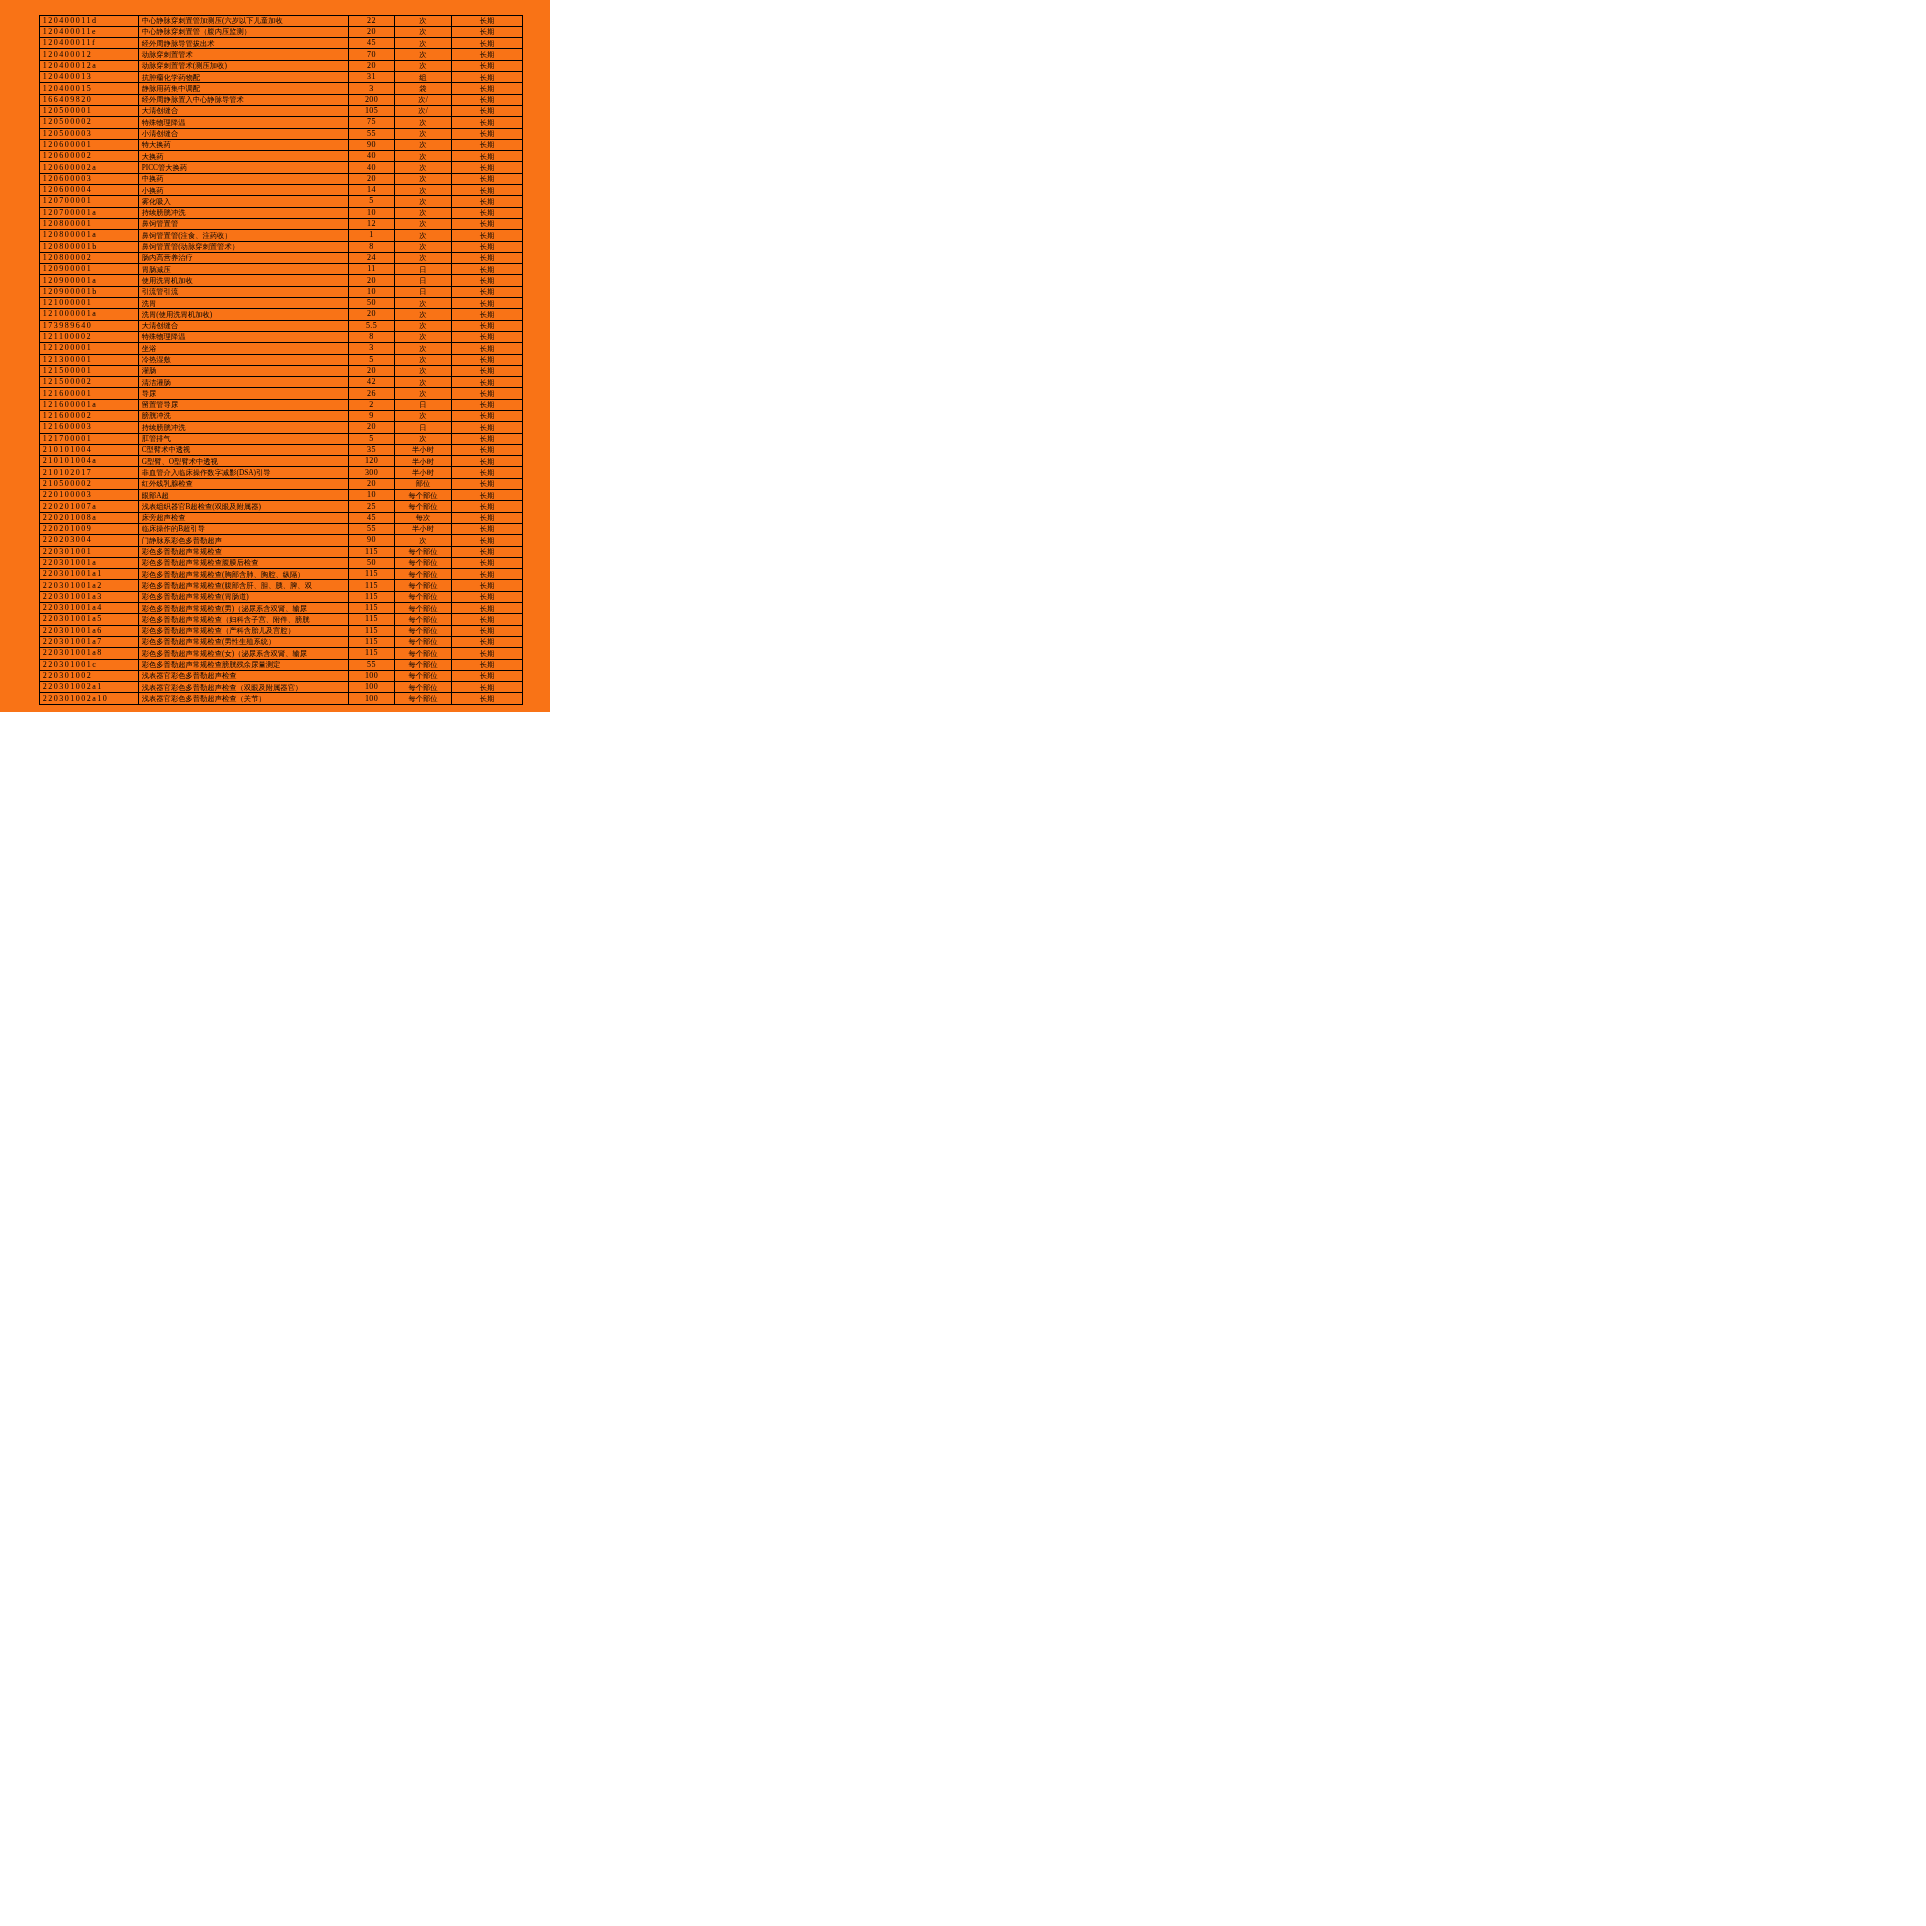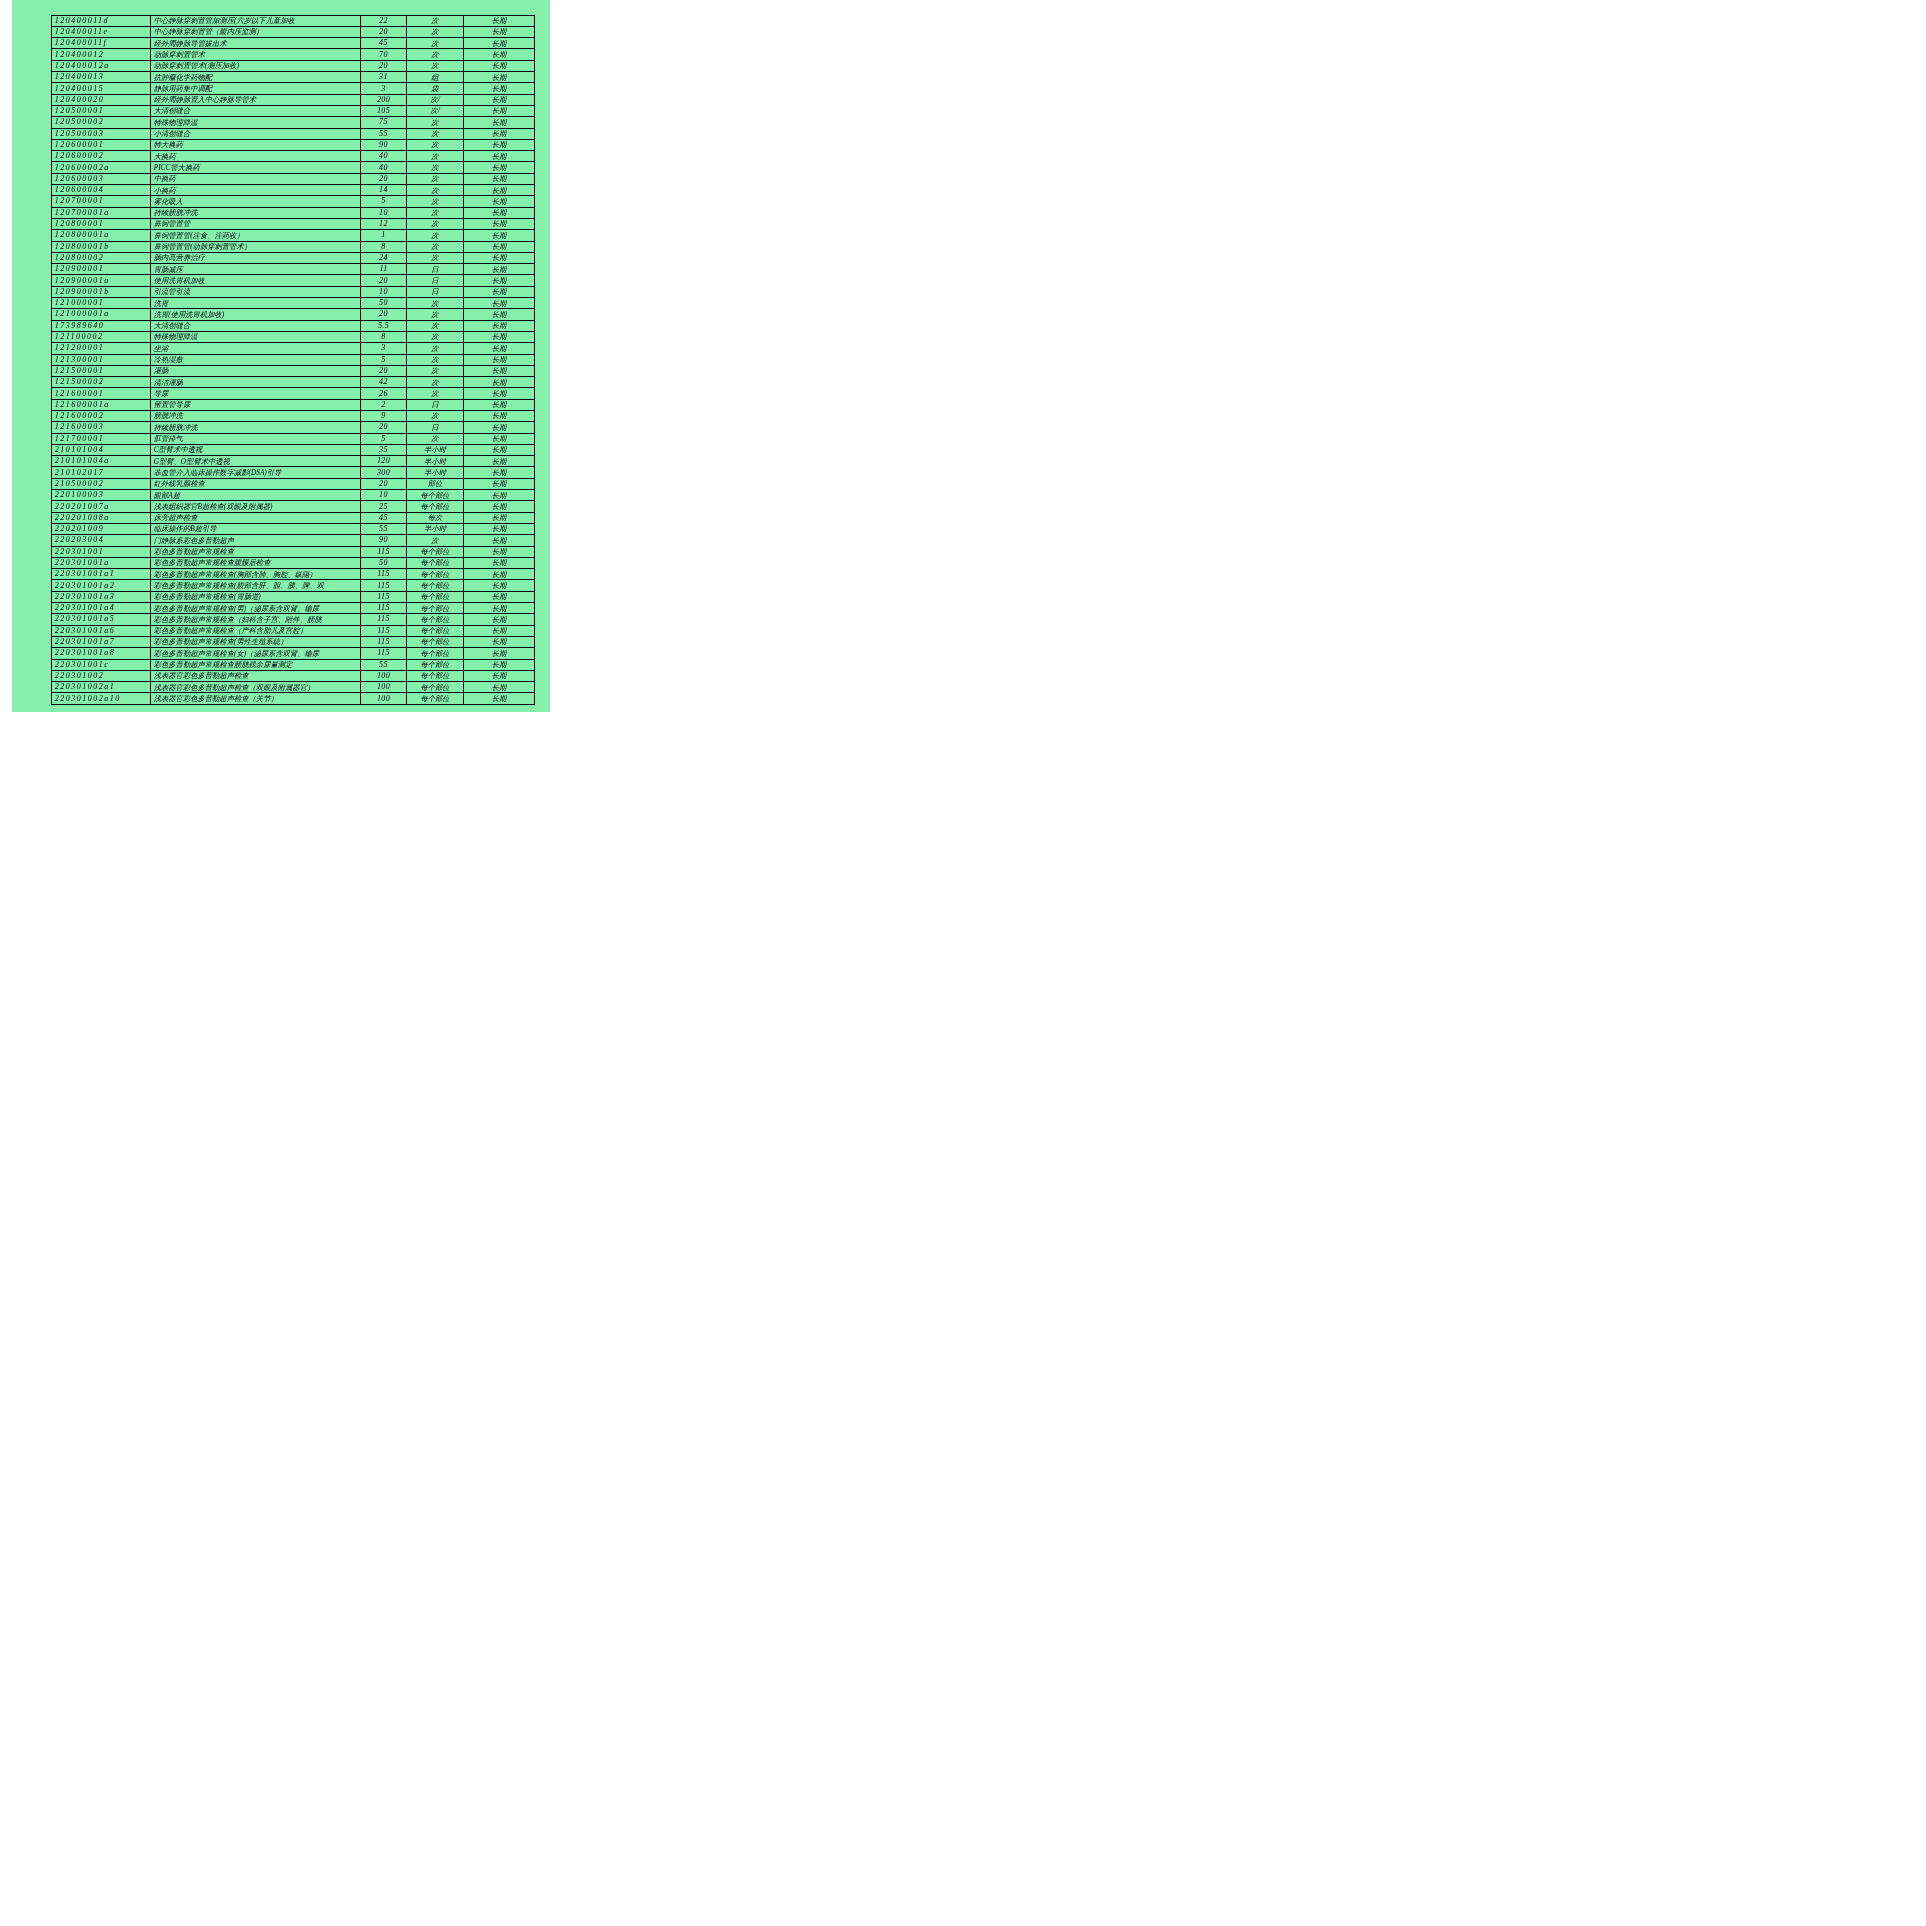--- a/index.html
+++ b/index.html
@@ -1,20 +1,20 @@
 <!DOCTYPE html>
 <html style="font-size:6.2px"><head>
 <meta charset="utf-8">
 <style>
   html,body{margin:0;padding:0;background:#ffffff;}
   body{
     width:550px;height:712px;position:relative;overflow:hidden;
     font-family:"Liberation Serif","DejaVu Serif",serif;color:#000000;
   }
-  .sheet{position:absolute;left:12px;top:0;width:550px;height:712px;background:#86efac;font-style:italic;}
+  .sheet{position:absolute;left:0;top:0;width:550px;height:712px;background:#f97316;}
   table.price-table{
     position:absolute;left:39px;top:14.6px;width:482px;
     border-collapse:collapse;table-layout:fixed;
     border:1.2px solid #000000;
   }
   td{
     border:0.8px solid #000000;
     height:10.3px;
     padding:0;
     overflow:hidden;
@@ -84,21 +84,21 @@
     <td class="c-period">长期</td>
   </tr>
         <tr>
     <td class="c-code">120400015</td>
     <td class="c-name">静脉用药集中调配</td>
     <td class="c-price">3</td>
     <td class="c-unit">袋</td>
     <td class="c-period">长期</td>
   </tr>
         <tr>
-    <td class="c-code">120400020</td>
+    <td class="c-code">166409820</td>
     <td class="c-name">经外周静脉置入中心静脉导管术</td>
     <td class="c-price">200</td>
     <td class="c-unit">次/</td>
     <td class="c-period">长期</td>
   </tr>
         <tr>
     <td class="c-code">120500001</td>
     <td class="c-name">大清创缝合</td>
     <td class="c-price">105</td>
     <td class="c-unit">次/</td>

